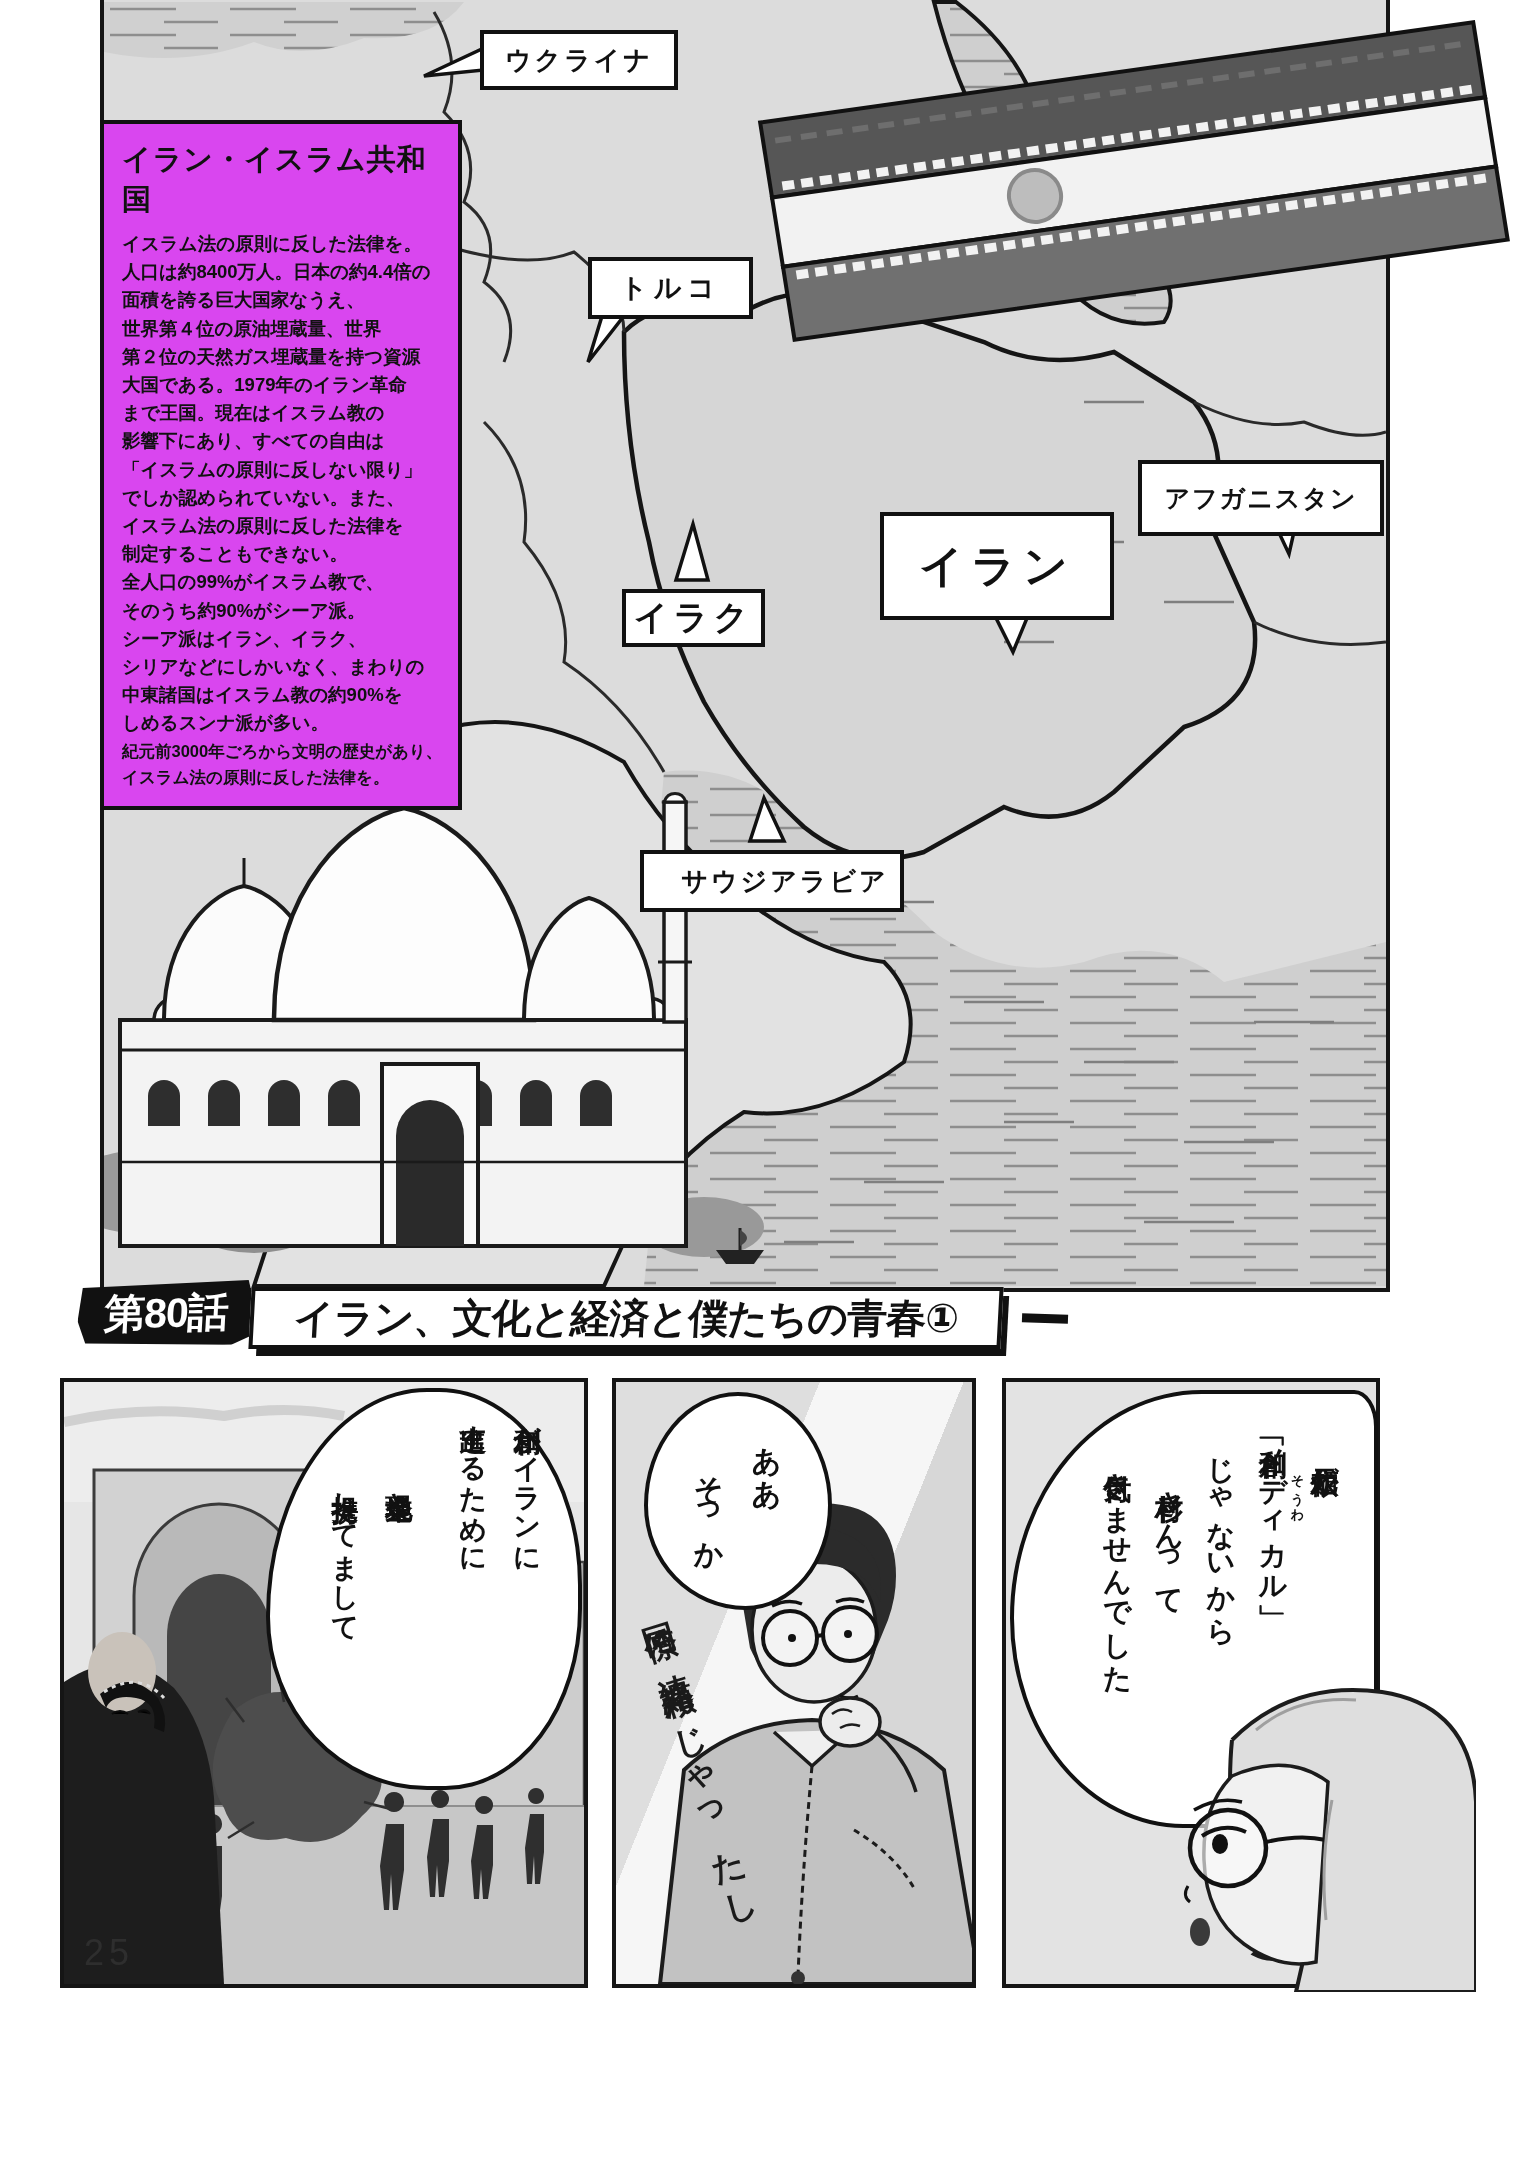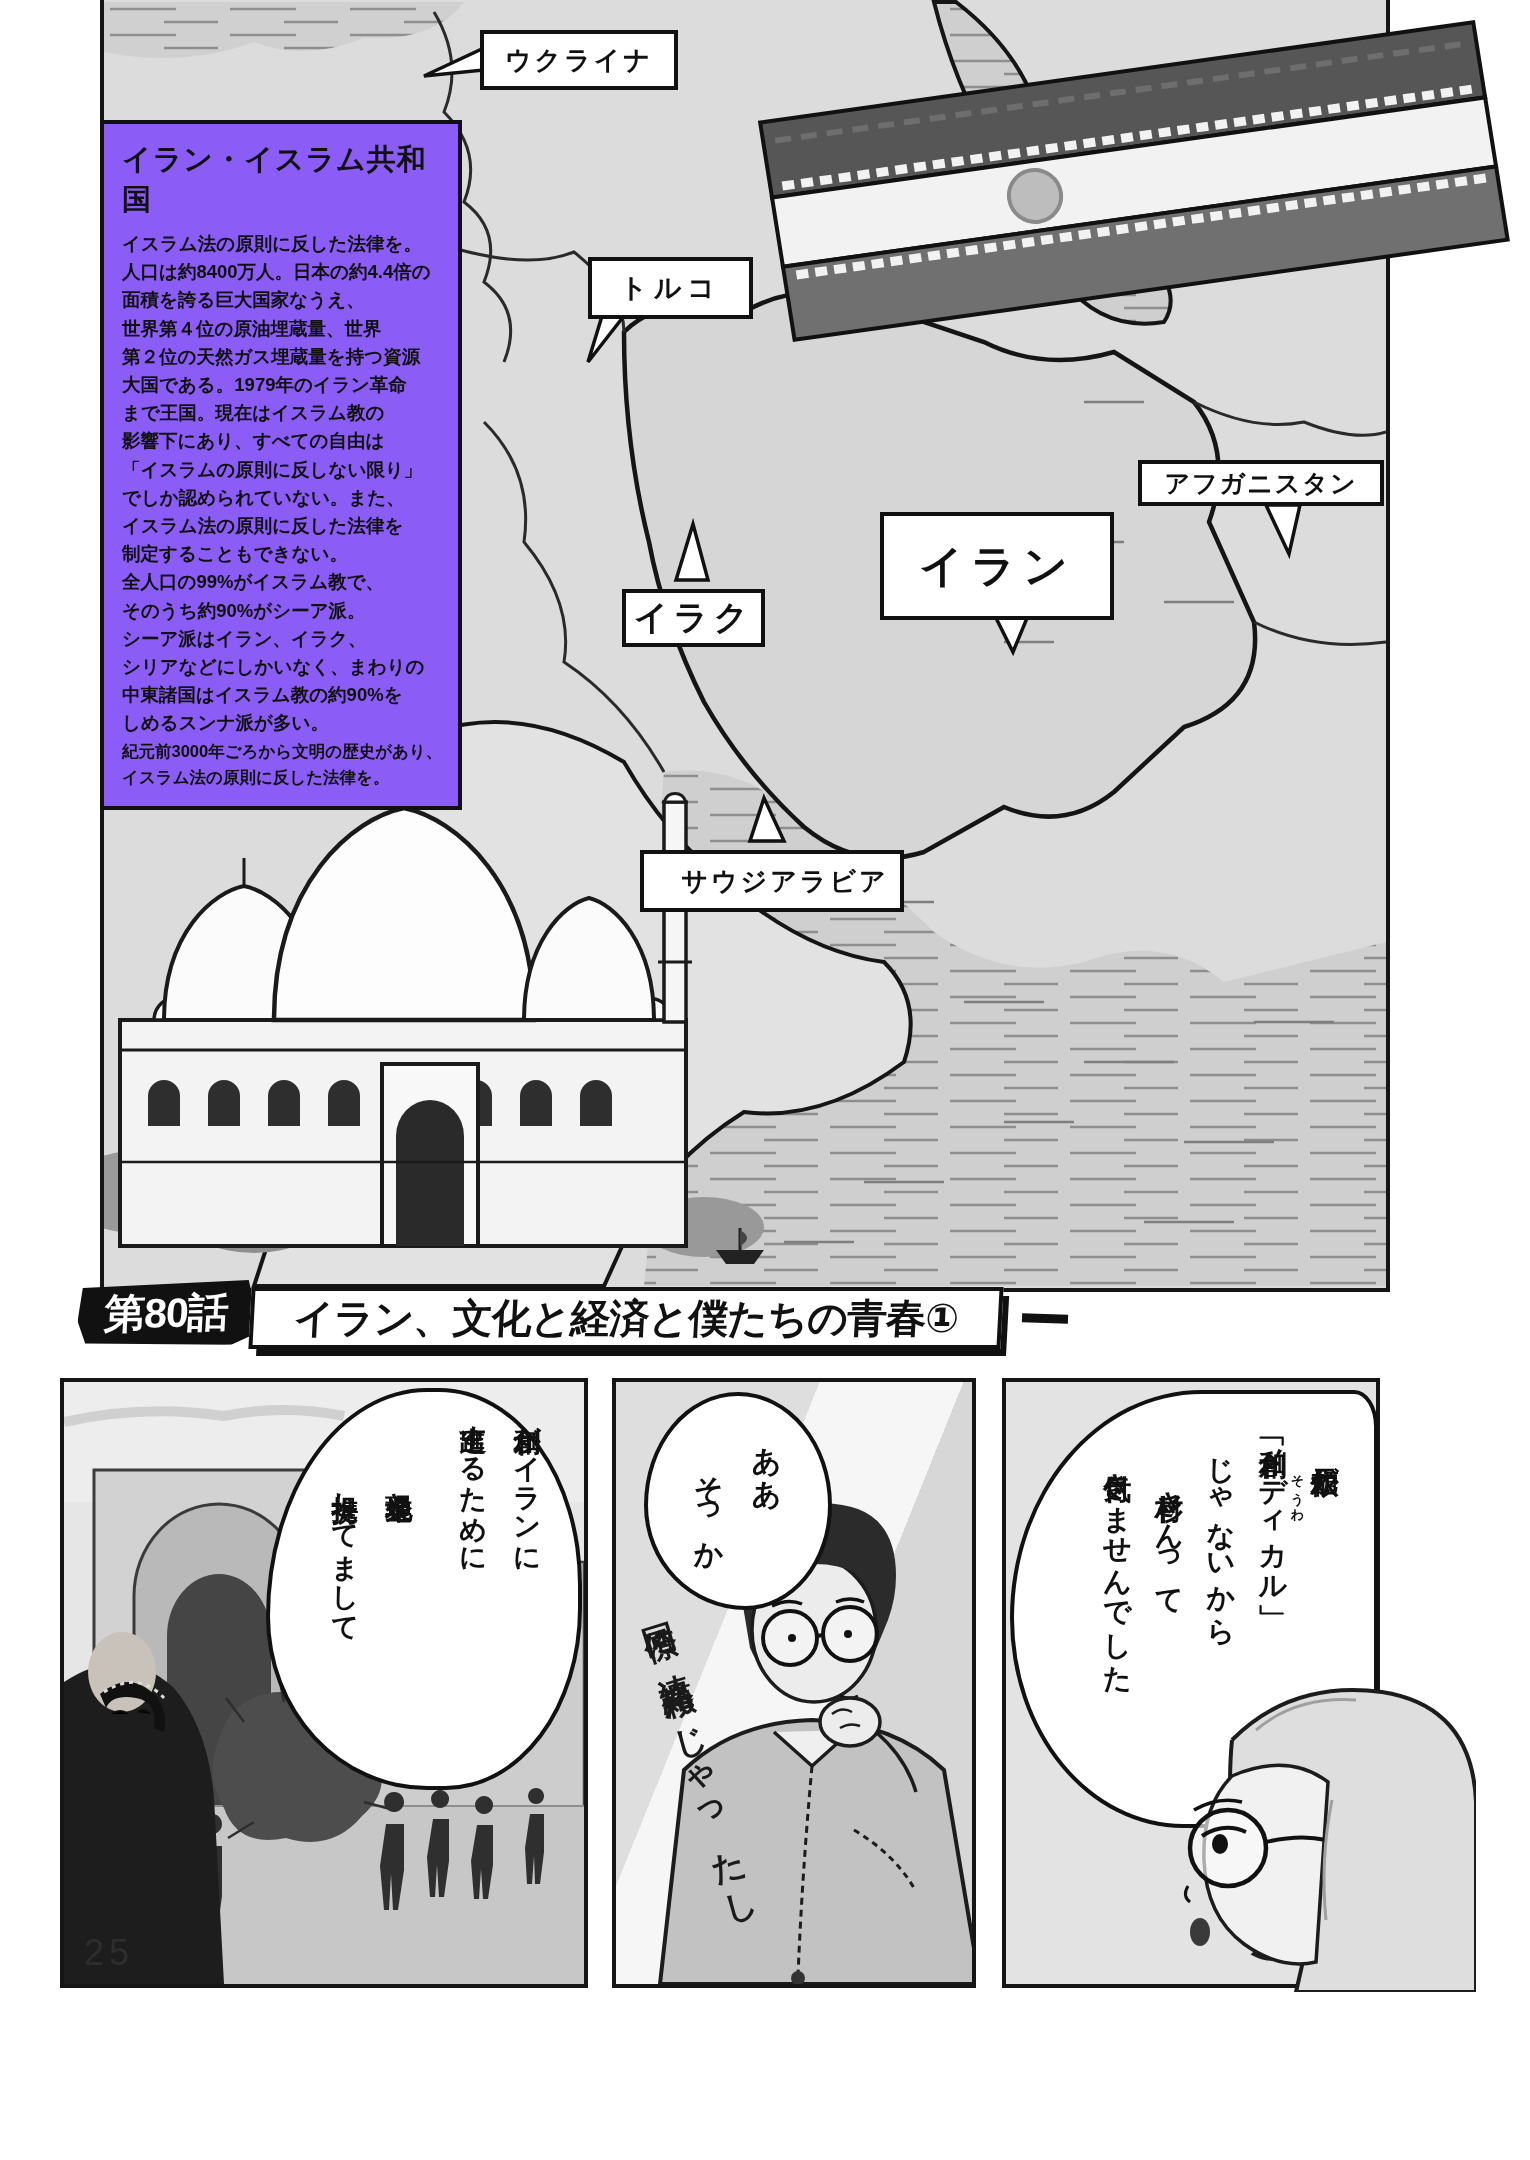--- a/index.html
+++ b/index.html
@@ -13,21 +13,21 @@
     position:absolute;left:100px;top:0;width:1290px;height:1292px;
     background:#dcdcdc;border:4px solid #151515;border-top:none;
     box-sizing:border-box;overflow:hidden;
   }
   .map-art{position:absolute;left:0;top:0;width:1282px;height:1288px;}
   
   .flag-art{position:absolute;left:735px;top:18px;width:800px;height:340px;z-index:5;}
   
   .info-box{
     position:absolute;left:100px;top:120px;width:362px;height:690px;
-    background:#8b5cf6;border:4px solid #111;box-sizing:border-box;
+    background:#d946ef;border:4px solid #111;box-sizing:border-box;
     padding:14px 12px 16px 18px;z-index:6;
   }
   .info-title{font-size:29px;font-weight:bold;letter-spacing:1px;margin:2px 0 10px 0;}
   .info-line{font-size:18.5px;line-height:28.2px;font-weight:600;white-space:nowrap;}
   .info-line.small{font-size:16.5px;line-height:26px;}
   
   .map-label{
     position:absolute;background:#fff;border:4px solid #111;box-sizing:border-box;
     display:flex;align-items:center;justify-content:center;
     font-weight:bold;z-index:8;white-space:nowrap;margin-top:12px;
@@ -204,21 +204,21 @@
   </div>
 <div class="map-label" style="left:588px;top:245px;width:165px;height:62px;font-size:27px;letter-spacing:6px;">
     <span>トルコ</span>
   </div>
 <div class="map-label" style="left:622px;top:577px;width:143px;height:58px;font-size:34px;letter-spacing:5px;">
     <span>イラク</span>
   </div>
 <div class="map-label" style="left:880px;top:500px;width:234px;height:108px;font-size:44px;letter-spacing:7px;align-items:center;">
     <span>イラン</span>
   </div>
-<div class="map-label" style="left:1138px;top:448px;width:246px;height:46px;font-size:25px;letter-spacing:2px;">
+<div class="map-label" style="left:1138px;top:448px;width:246px;height:76px;font-size:25px;letter-spacing:2px;">
     <span>アフガニスタン</span>
   </div>
 <div class="map-label" style="left:640px;top:838px;width:264px;height:62px;font-size:26px;letter-spacing:3px;padding-left:26px;">
     <span>サウジアラビア</span>
   </div>
 
 <div class="chapter-badge">
   <span>第80話</span>
 </div>
 <div class="chapter-bar">

